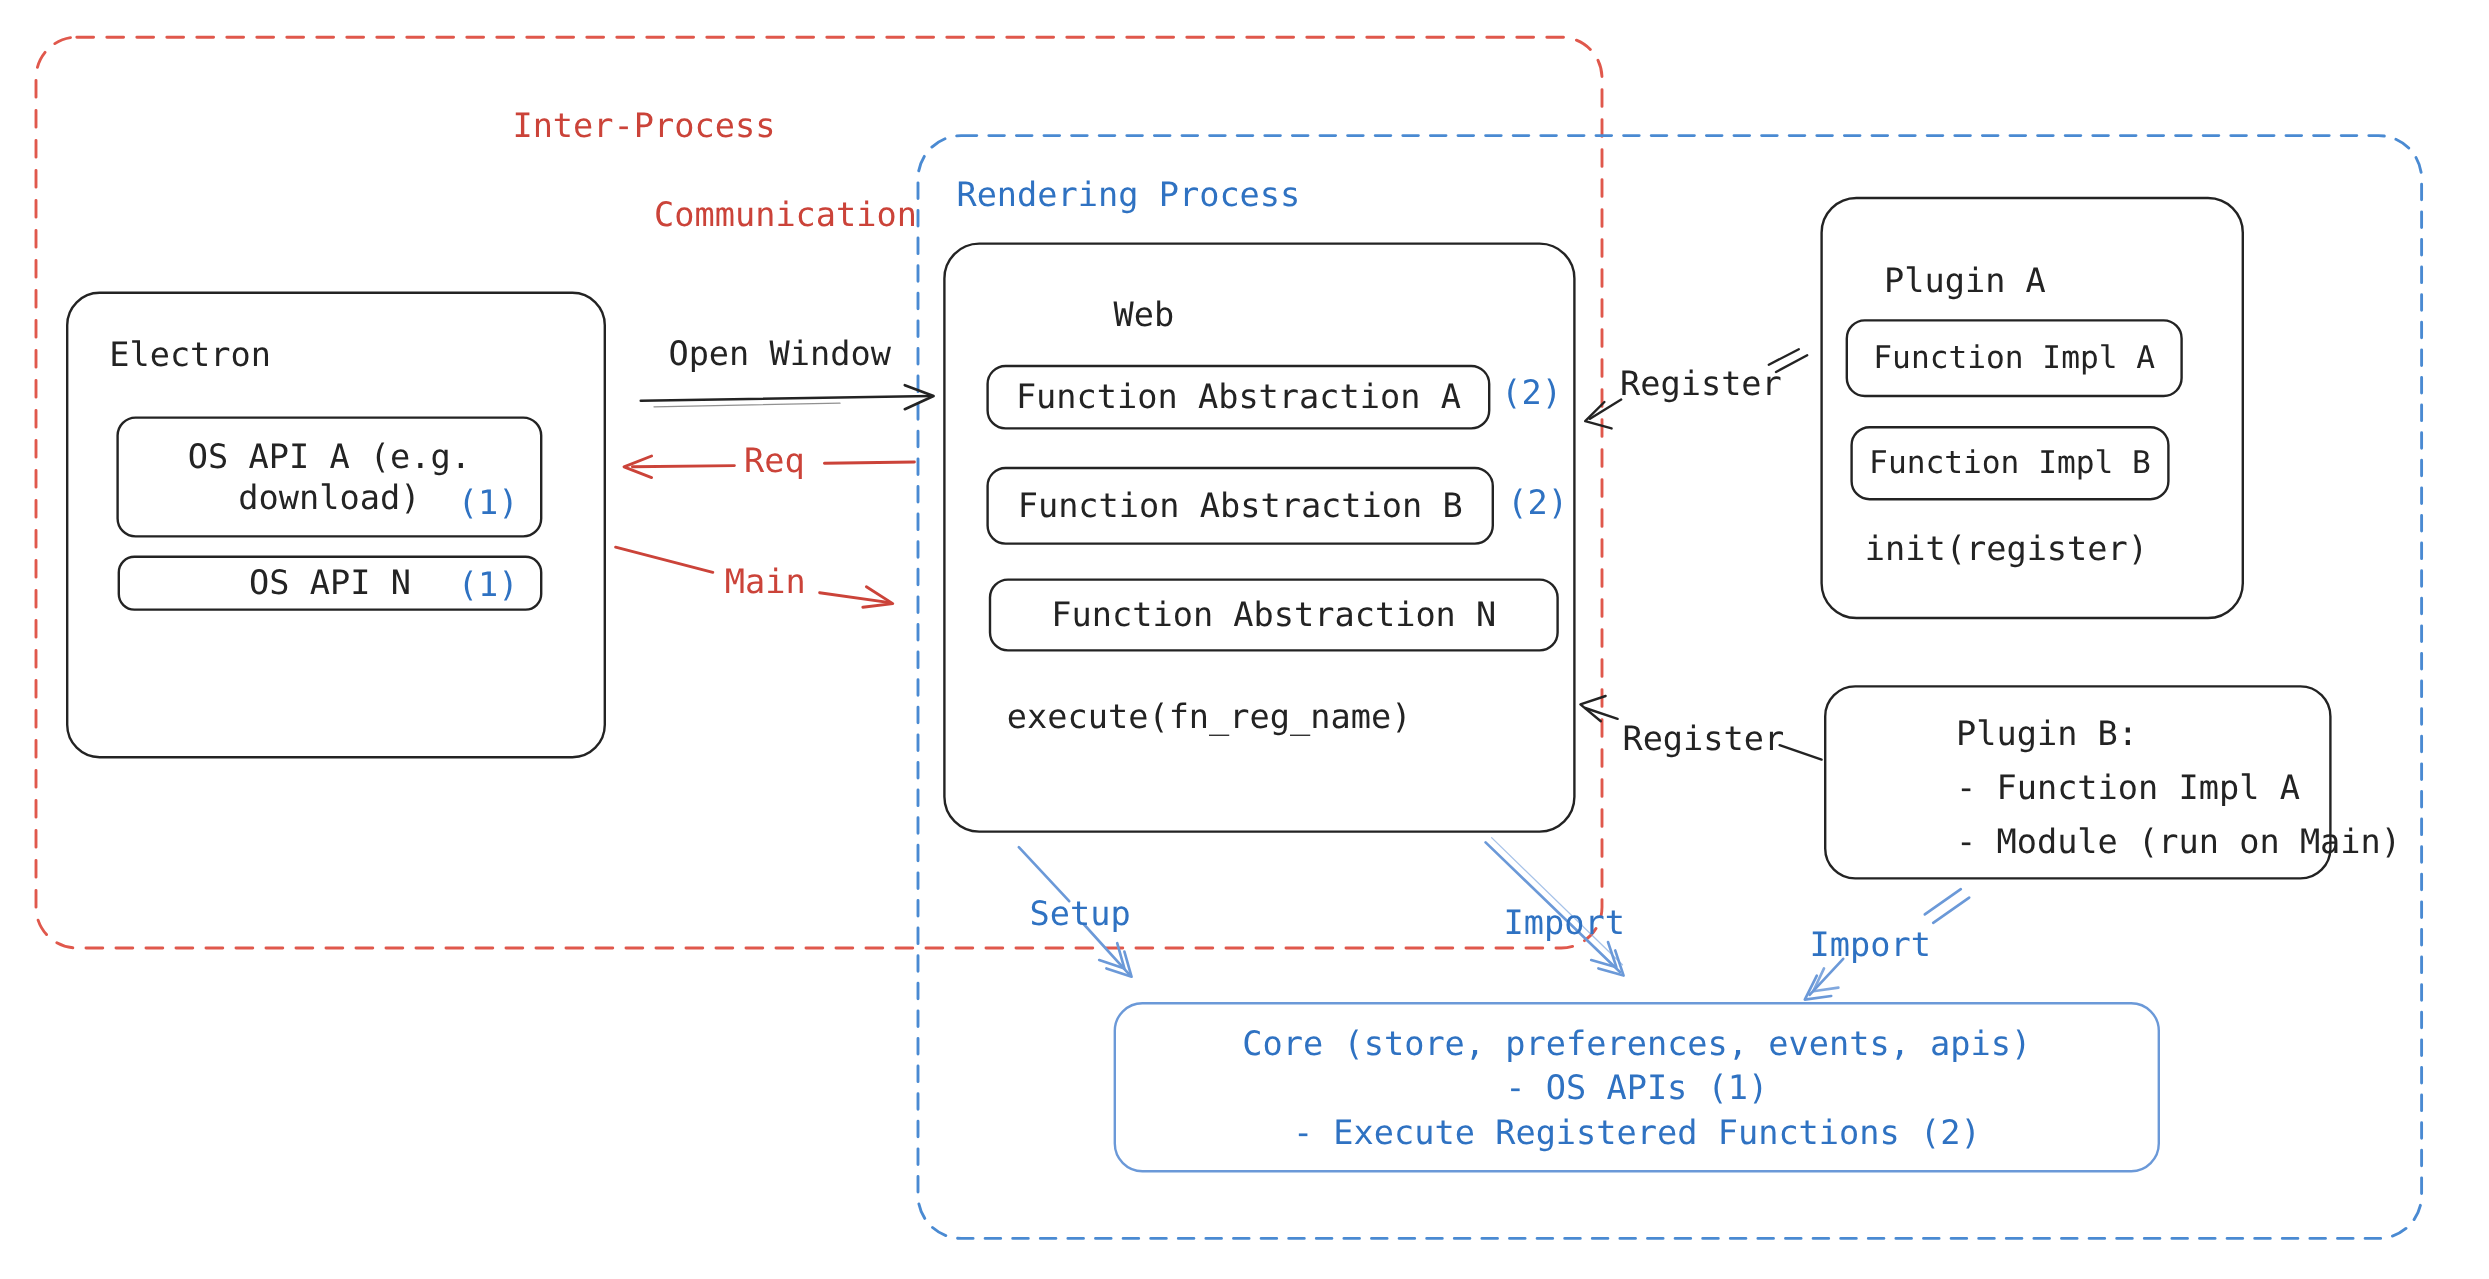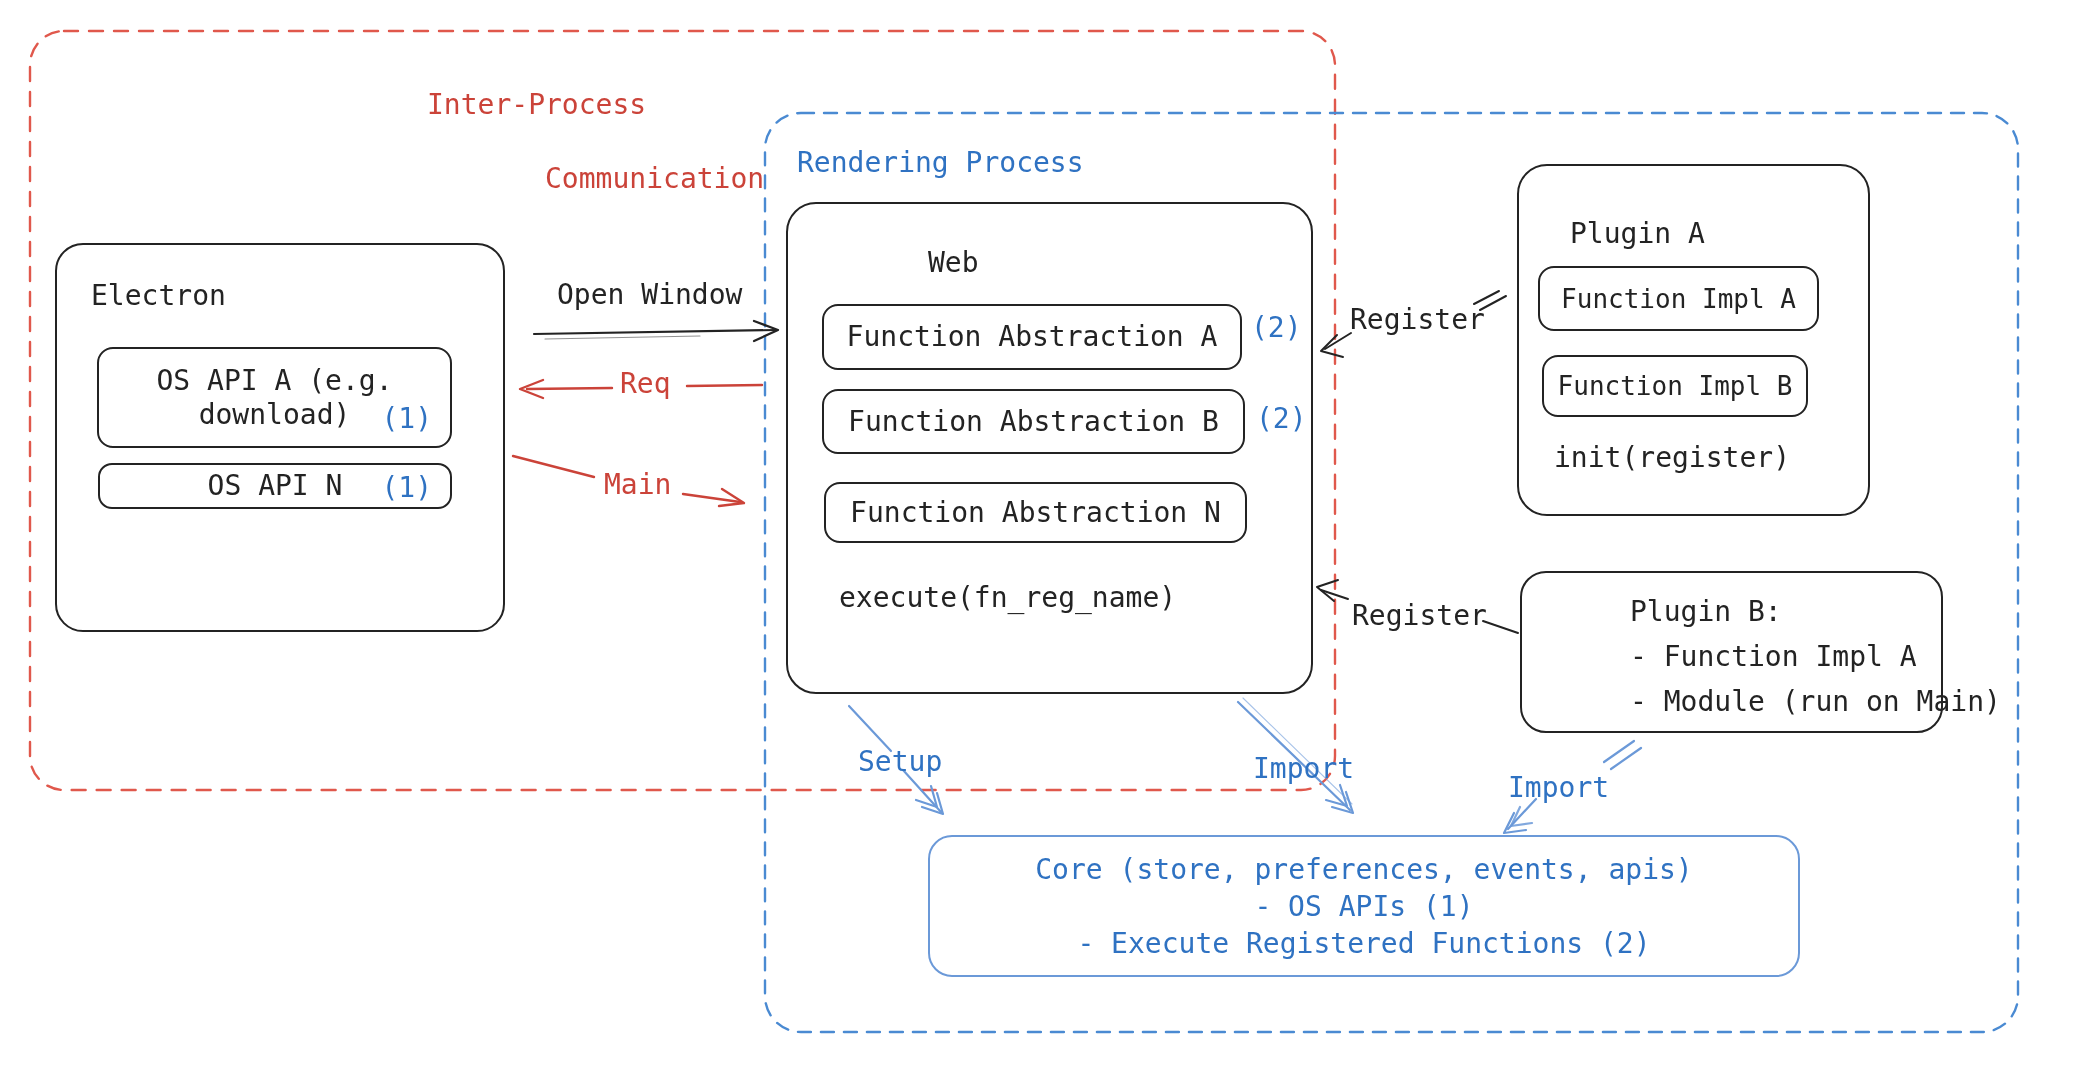--- a/index.html
+++ b/index.html
@@ -99,31 +99,31 @@
   </div>
 
   <div class="box center" style="left:98px;top:463px;width:354px;height:46px;border-radius:14px;">
     <div class="t">OS API N</div>
     <div class="abs t blue" style="right:18px;top:6px;">(1)</div>
   </div>
 
   <div class="box" style="left:786px;top:202px;width:527px;height:492px;border-radius:30px;"></div>
   <div class="abs t" style="left:928px;top:246px;">Web</div>
 
-  <div class="box center" style="left:822px;top:304px;width:420px;height:66px;">
+  <div class="box center" style="left:822px;top:304px;width:420px;height:54px;">
     <div class="t">Function Abstraction A</div>
   </div>
   <div class="abs t blue" style="left:1251px;top:311px;">(2)</div>
 
   <div class="box center" style="left:822px;top:389px;width:423px;height:65px;">
     <div class="t">Function Abstraction B</div>
   </div>
   <div class="abs t blue" style="left:1256px;top:402px;">(2)</div>
 
-  <div class="box center" style="left:824px;top:482px;width:423px;height:61px;">
+  <div class="box center" style="left:824px;top:482px;width:475px;height:61px;">
     <div class="t">Function Abstraction N</div>
   </div>
 
   <div class="abs t" style="left:839px;top:581px;">execute(fn_reg_name)</div>
 
   <div class="box" style="left:1517px;top:164px;width:353px;height:352px;border-radius:30px;"></div>
   <div class="abs t" style="left:1553px;top:217px;margin-left:17px;">Plugin A</div>
   <div class="box center" style="left:1538px;top:266px;width:281px;height:65px;">
     <div class="t26">Function Impl A</div>
   </div>

